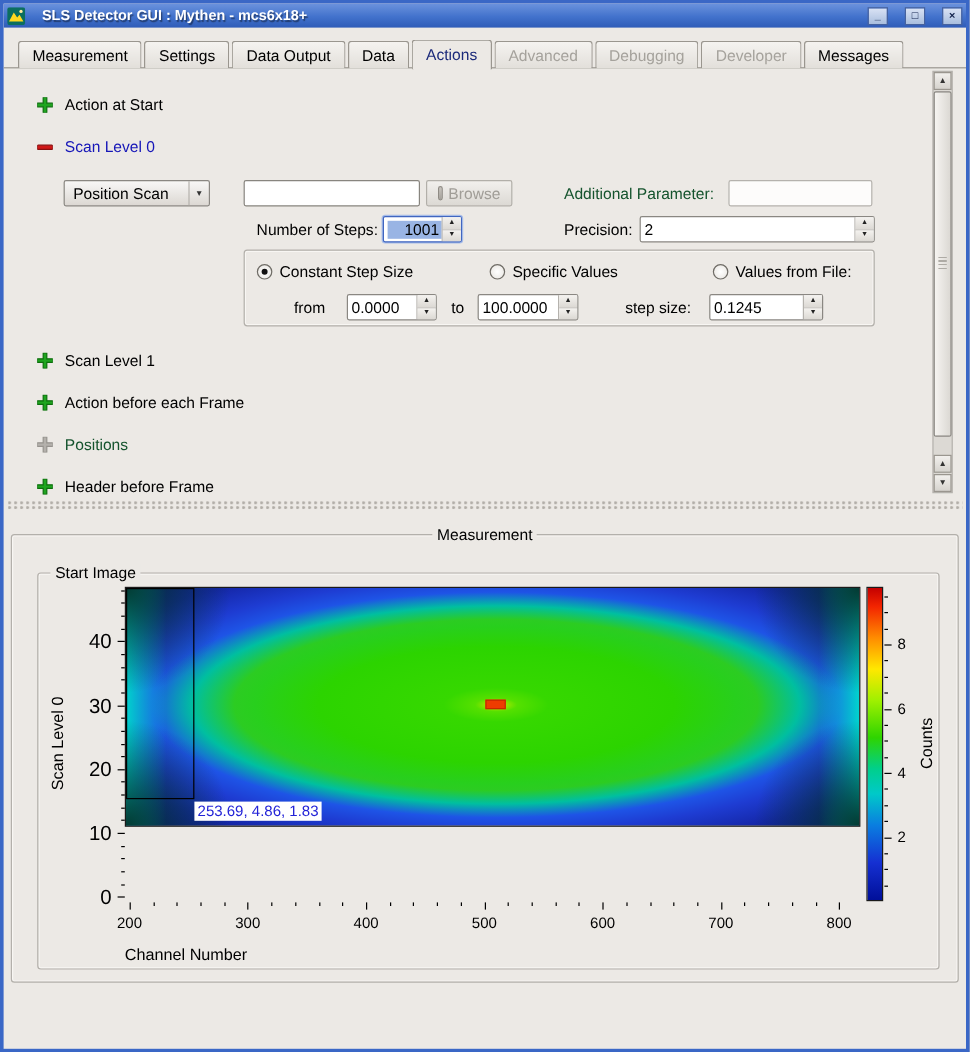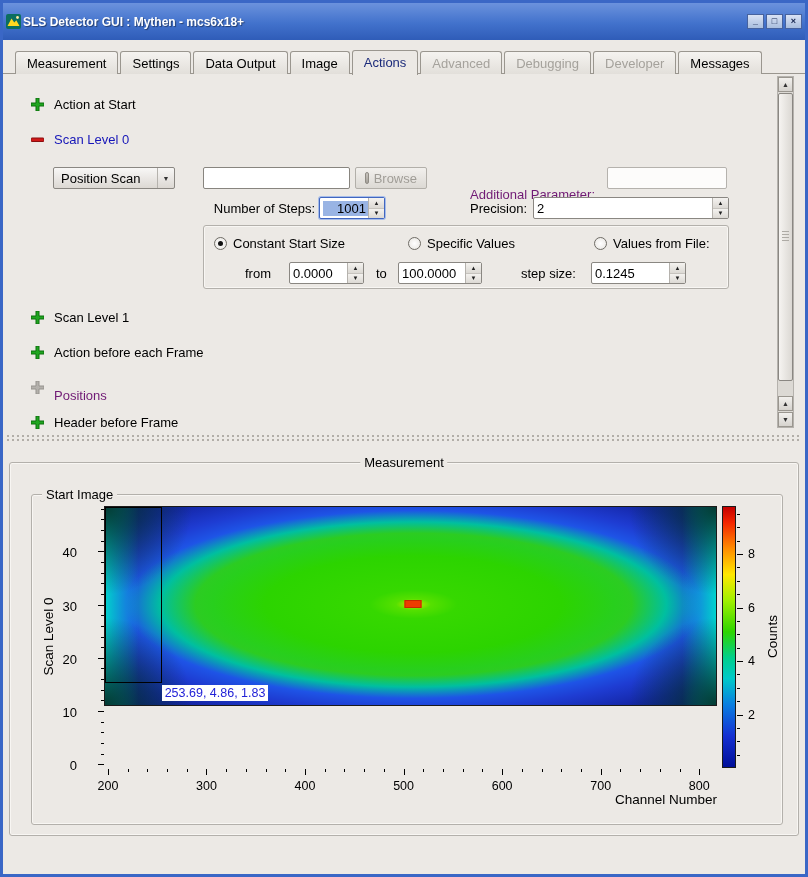--- a/index.html
+++ b/index.html
@@ -1,22 +1,22 @@
 <!DOCTYPE html>
 <html><head>
 <meta charset="utf-8">
 <style>
   * { margin:0; padding:0; box-sizing:border-box; }
   body { font-family:"Liberation Sans", sans-serif; font-size:13px; color:#000; background:#777; }
   .window { position:relative; width:808px; height:877px; background:#ece9e5;
             border:3px solid #3a67c6; overflow:hidden; }
 
   
-  .titlebar { height:37px; background:linear-gradient(180deg,#6b92dd 0%,#4272cc 55%,#2f5cb8 100%);
-              display:flex; align-items:center; padding:0 3px; gap:2px; }
+  .titlebar { height:20px; background:linear-gradient(180deg,#6b92dd 0%,#4272cc 55%,#2f5cb8 100%);
+              display:flex; align-items:center; padding:0 3px; gap:14px; }
   .titlebar .title { color:#fff; font-weight:bold; font-size:12px; flex:1;
                      text-shadow:1px 1px 1px rgba(0,0,0,.45); white-space:nowrap; }
   .tb-btn { width:17px; height:15px; background:linear-gradient(#d9e2f4,#a9bede);
             border:1px solid #46629e; font-size:9px; line-height:12px; text-align:center;
             color:#10204a; font-weight:bold; }
   .app-icon { width:15px; height:15px; display:inline-block; }
 
   
   .menubar { height:25px; display:flex; align-items:center; padding-left:5px; }
   .menu-item { padding:3px 9px; }
@@ -29,21 +29,21 @@
   .tab { position:relative; padding:4px 11px 3px; border:1px solid #9a968f; border-bottom:none;
          border-radius:3px 3px 0 0; background:linear-gradient(#f5f3f0,#e2dfda);
          margin-right:2px; white-space:nowrap; z-index:1; }
   .tab.active { background:#ece9e5; color:#1b2a7a; z-index:3; padding-bottom:5px; margin-bottom:-1px; }
   .tab.disabled { color:#a5a29c; }
 
   
   .tab-page { position:relative; height:356px; overflow:hidden; }
   .action-row { position:absolute; left:28px; height:16px; display:flex; align-items:center; gap:10px; }
   .blue-label { color:#1616b8; }
-  .gray-label { color:#701a75;margin-top:16px; }
+  .gray-label { color:#14532d; }
   .icon-svg { display:block; }
 
   .combo { position:absolute; height:22px; display:flex; align-items:center; padding-left:7px;
            border:1px solid #8a8782; border-radius:2px; background:linear-gradient(#f8f7f6,#dcd8d3); }
   .combo .arrow { margin-left:auto; align-self:stretch; width:17px; border-left:1px solid #b5b2ad;
                   display:flex; align-items:center; justify-content:center; font-size:7px; color:#333; }
 
   .tinput { position:absolute; height:22px; background:#fff; border:1px solid #88857f; border-radius:2px; }
   .tinput.disabled { background:#fdfcfb; border-color:#b5b2ad; }
 
@@ -110,26 +110,26 @@
   #x-labs  { position:absolute; left:72px; top:281px; width:613px; height:16px; }
   #y-marks { position:absolute; left:65px; top:11px; width:7px; height:262px; }
   #y-labs  { position:absolute; left:0;   top:11px; width:63px; height:262px; }
   #cb-marks{ position:absolute; left:705px; top:11px; width:6px; height:262px; }
   #cb-labs { position:absolute; left:714px; top:11px; width:22px; height:262px; }
   .xmark { position:absolute; top:0; width:1px; height:6px; background:#000; }
   .xminor{ position:absolute; top:0; width:1px; height:3px; background:#000; }
   .xlab  { position:absolute; top:3px; transform:translateX(-50%); font-size:12.5px; }
   .ymark { position:absolute; right:0; width:6px; height:1px; background:#000; }
   .yminor{ position:absolute; right:0; width:3px; height:1px; background:#000; }
-  .ylab  { position:absolute; right:18px; transform:translateY(50%); font-size:13px; }
+  .ylab  { position:absolute; right:2px; transform:translateY(50%); font-size:17px; }
   .cbmark{ position:absolute; left:0; width:6px; height:1px; background:#000; }
   .cbminor{position:absolute; left:0; width:3px; height:1px; background:#000; }
   .cblab { position:absolute; left:2px; transform:translateY(-50%); font-size:12.5px; }
 
-  .x-title { position:absolute; left:72px; top:297px; width:613px; text-align:right; font-size:13.5px; }
+  .x-title { position:absolute; left:72px; top:310px; width:613px; text-align:left; font-size:13.5px; }
   .y-title { position:absolute; left:-104px; top:134px; width:240px; text-align:center;
              font-size:13.5px; transform:rotate(-90deg); }
   .cb-title{ position:absolute; left:620px; top:134px; width:240px; text-align:center;
              font-size:13.5px; transform:rotate(-90deg); }
 </style>
 </head>
 <body>
 
 <div class="window">
 
@@ -145,21 +145,21 @@
     <span class="tb-btn">_</span>
     <span class="tb-btn">□</span>
     <span class="tb-btn">×</span>
   </div>
 
 
   <div class="tabbar">
     <div class="tab">Measurement</div>
     <div class="tab">Settings</div>
     <div class="tab">Data Output</div>
-    <div class="tab">Image</div>
+    <div class="tab">Data</div>
     <div class="tab active">Actions</div>
     <div class="tab disabled">Advanced</div>
     <div class="tab disabled">Debugging</div>
     <div class="tab disabled">Developer</div>
     <div class="tab">Messages</div>
   </div>
 
   <div class="tab-page">
 
     <div class="action-row" style="top:22px">
@@ -203,21 +203,21 @@
       <span class="val">2</span>
       <span class="btns">
           <span>▲</span>
           <span>▼</span>
         </span>
     </div>
 
     <div class="gb" style="left:200px; top:151px; width:526px; height:64px">
       <div class="radio checked" style="left:10px; top:9px">
         <span class="rb"></span>
-        <span>Constant Start Size</span>
+        <span>Constant Step Size</span>
       </div>
       <div class="radio" style="left:204px; top:9px">
         <span class="rb"></span>
         <span>Specific Values</span>
       </div>
       <div class="radio" style="left:390px; top:9px">
         <span class="rb"></span>
         <span>Values from File:</span>
       </div>
 

